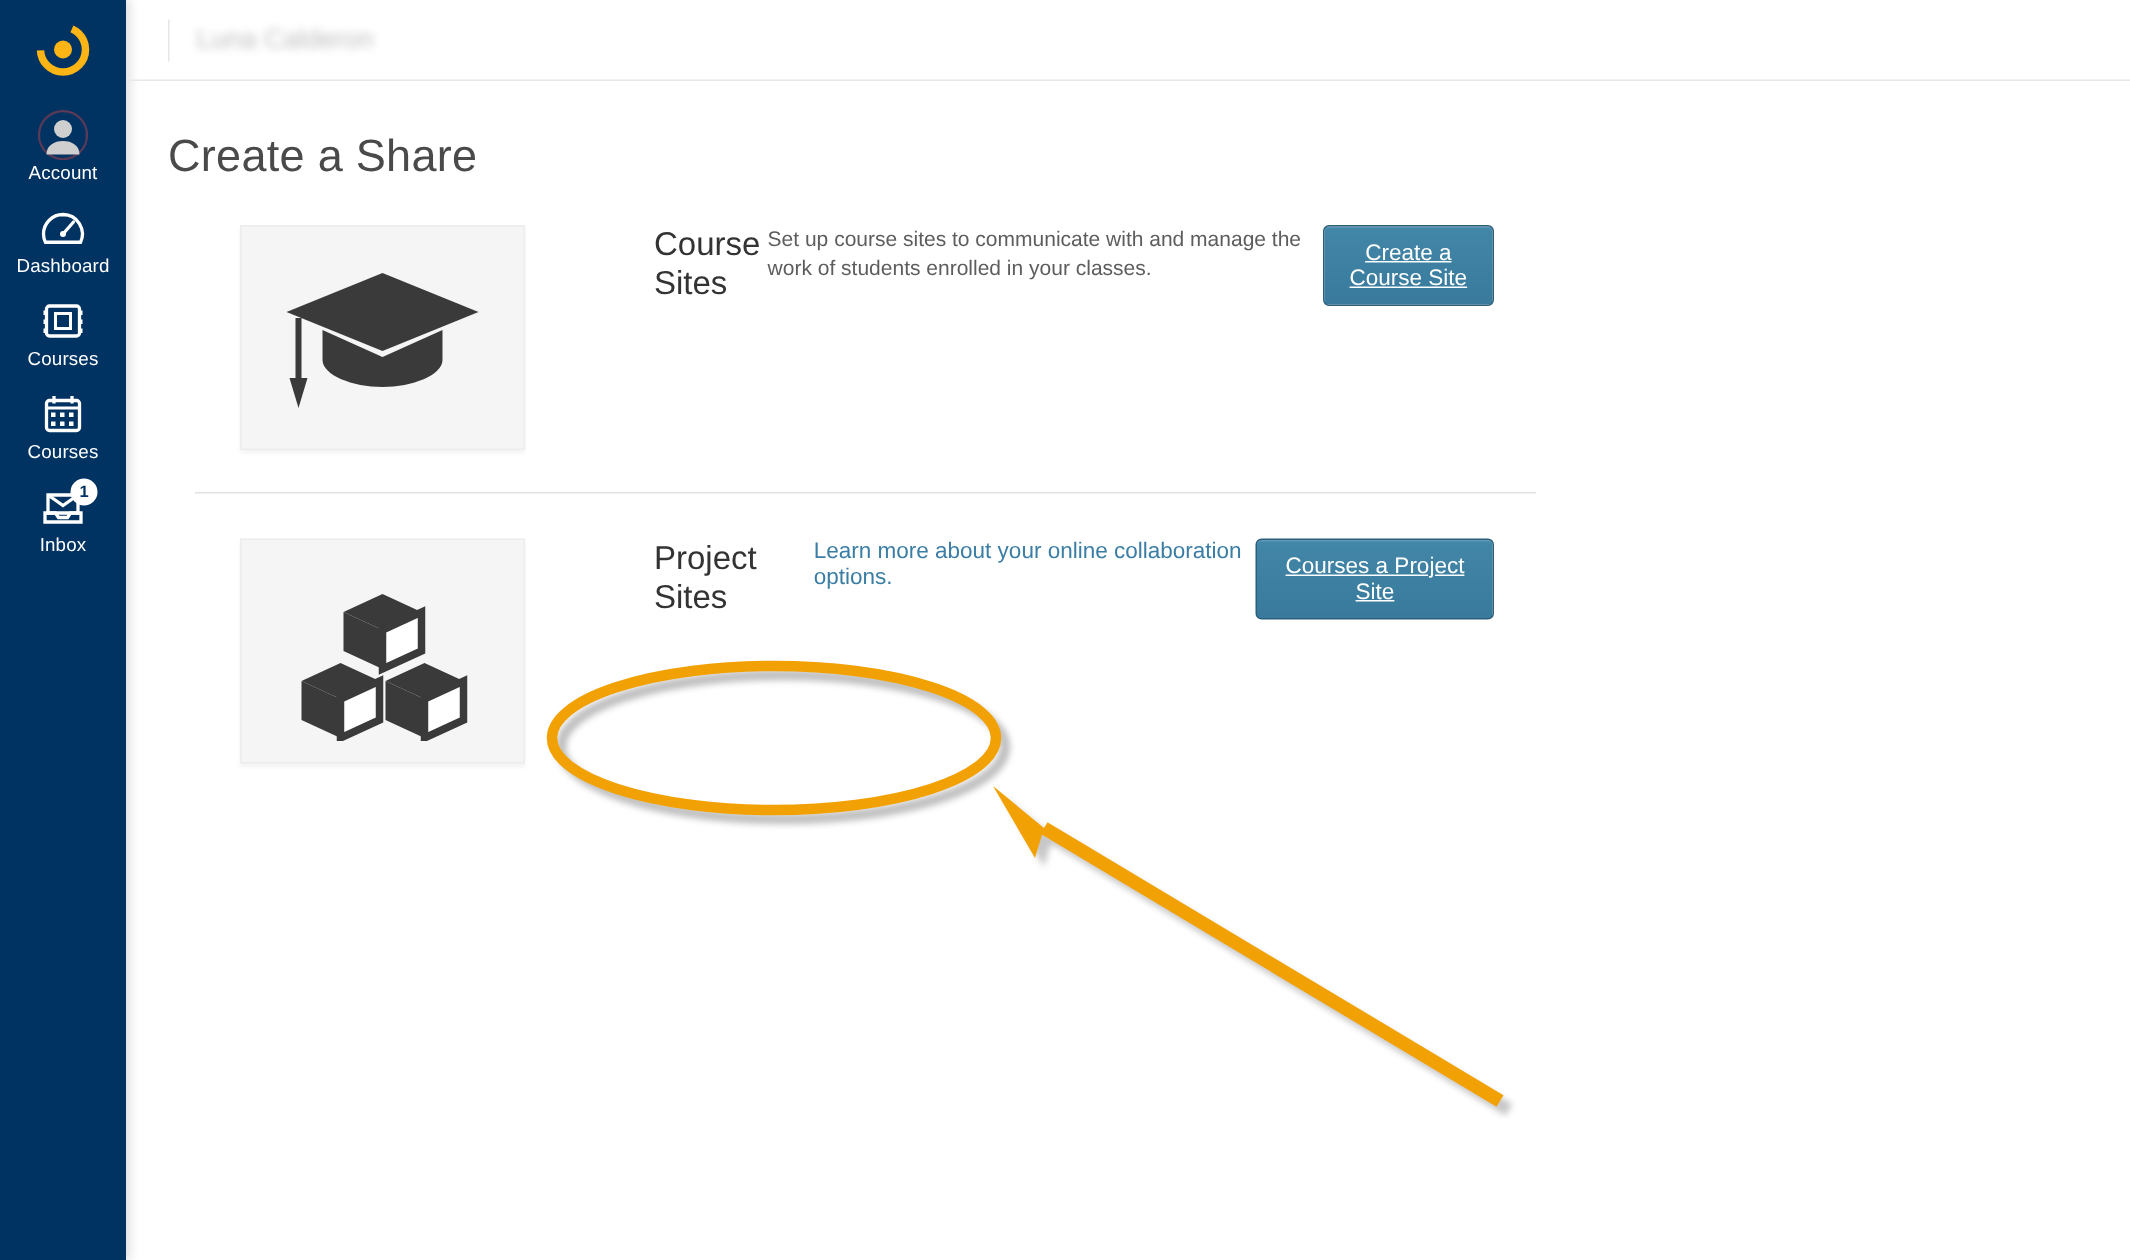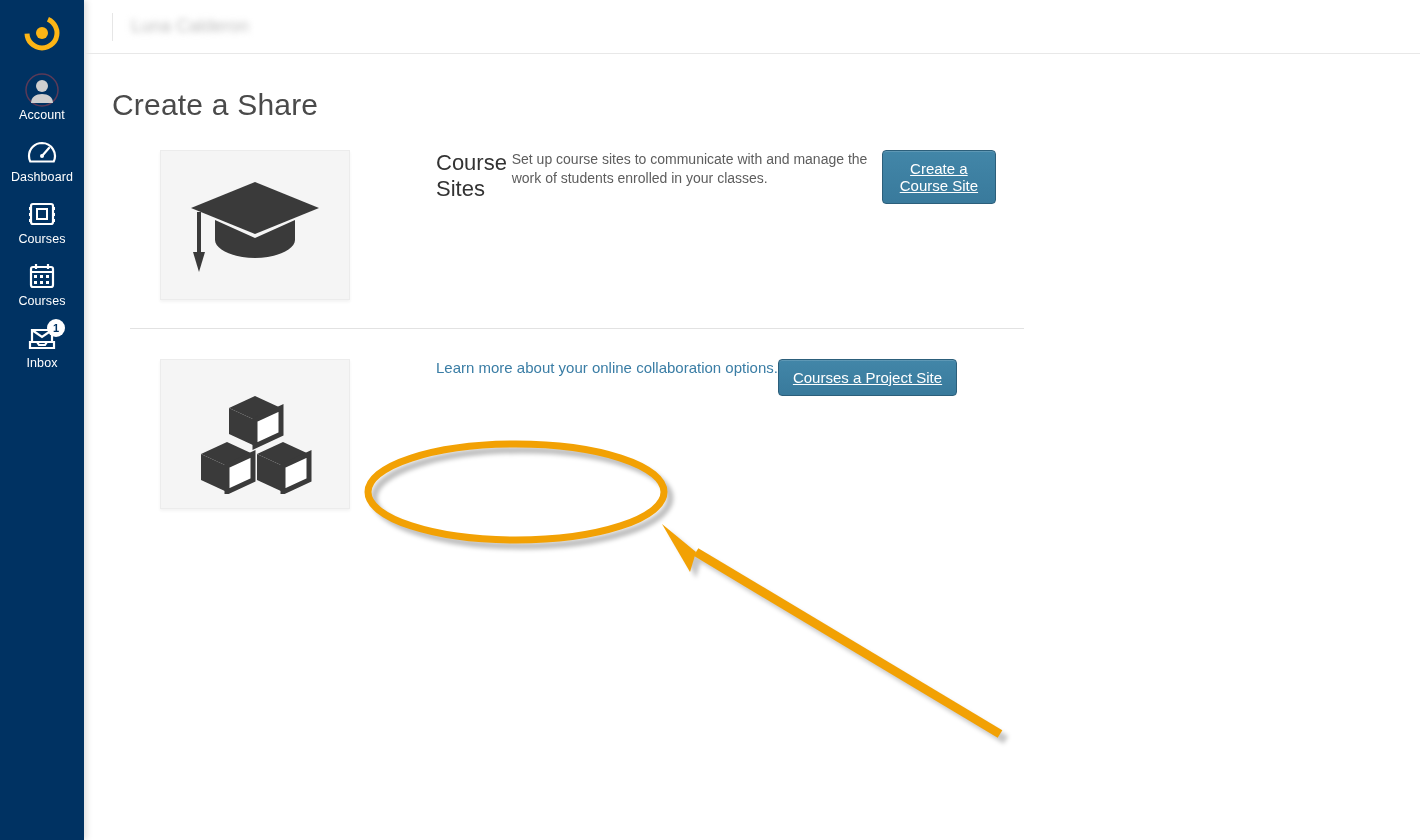--- a/index.html
+++ b/index.html
@@ -326,20 +326,21 @@
           </g>
 
           <g transform="translate(98,56)">
             <polygon points="0,12 -26,24 0,36 26,24" fill="#3a3a3a"></polygon>
             <polygon points="-26,24 -26,50 0,62 0,36" fill="#3a3a3a"></polygon>
             <polygon points="0,36 0,62 26,50 26,24" fill="#ffffff" stroke="#3a3a3a" stroke-width="5"></polygon>
           </g>
         </svg>
       </div>
       <div class="info">
+        <h2 class="info-title">Project Sites</h2>
         <a class="info-link">Learn more about your online collaboration options.</a>
         <button class="btn">Courses a Project Site</button>
       </div>
     </div>
   </div>
 
   <svg class="annot" viewBox="0 0 1336 840">
 
     <ellipse class="shadow" cx="438" cy="498" rx="148" ry="48"></ellipse>
 

